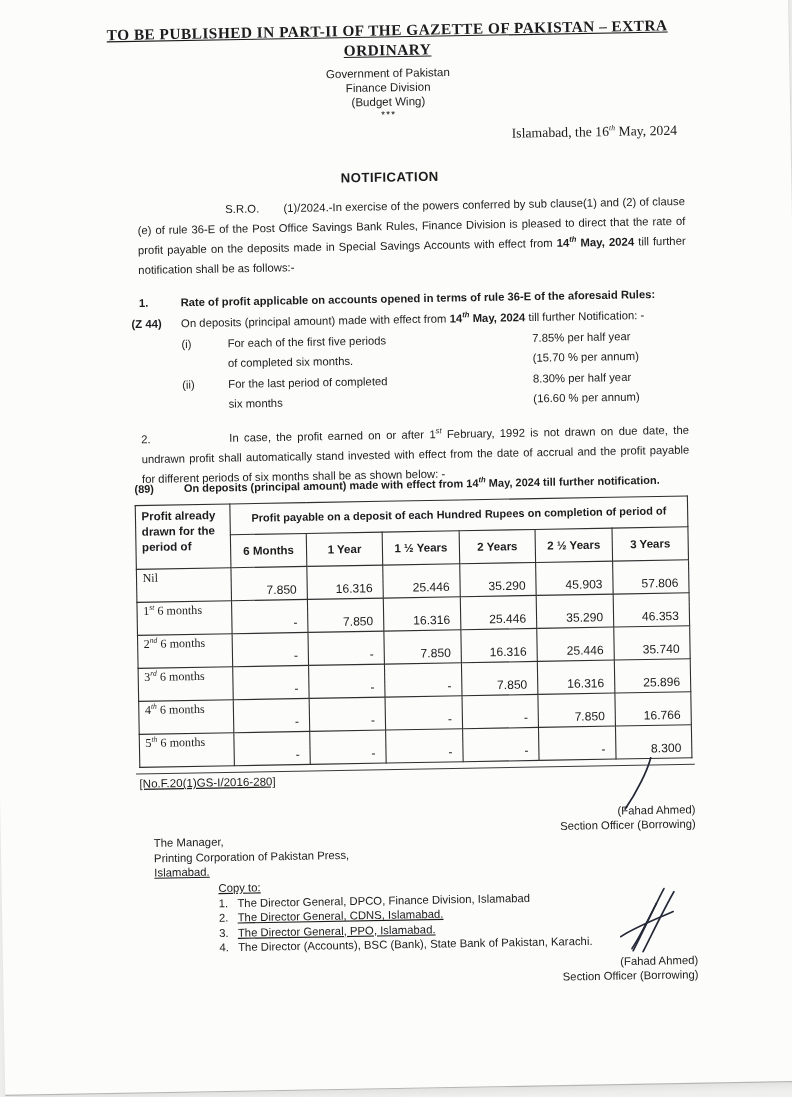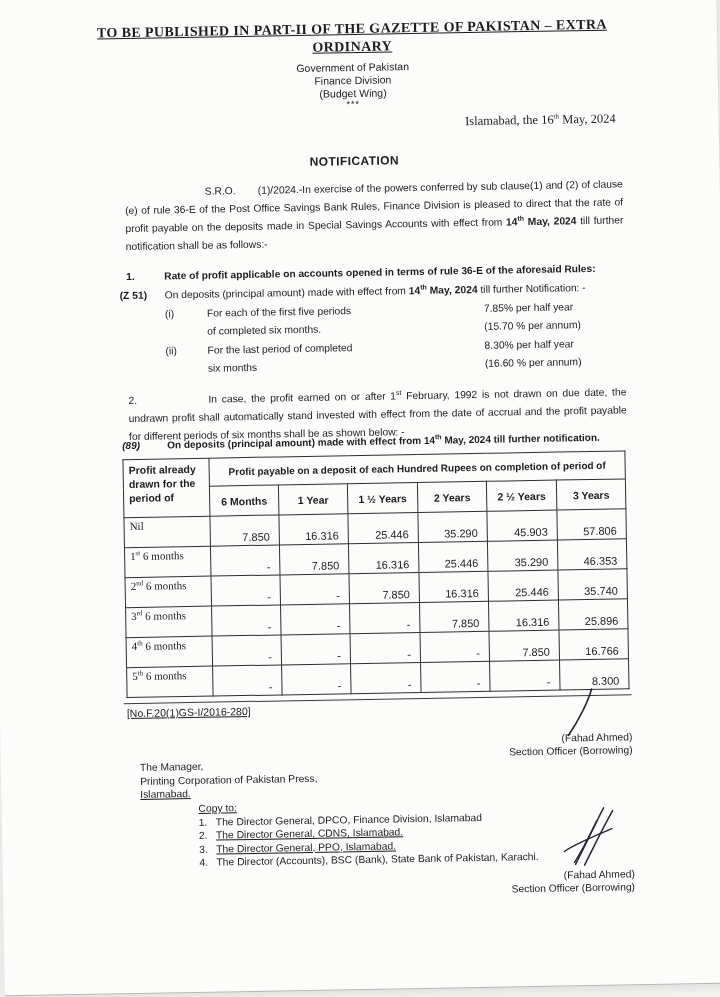--- a/index.html
+++ b/index.html
@@ -9,21 +9,21 @@
   .sheet {
     position:absolute; left:-4px; top:-12px; width:730px; height:1002px;
     background:#fcfcfb;
     border-bottom:1.5px solid #b3b6b2;
     border-right:1px solid #d9dbd7;
     transform:rotate(-1deg); transform-origin:50% 50%;
     box-shadow:0 3px 8px rgba(0,0,0,0.07);
   }
   .content { position:absolute; left:4px; top:12px; width:720px; height:997px; }
 
-  sup { font-size:7px; vertical-align:super; line-height:0; }
+  sup { font-size:7px; vertical-align:super; line-height:0;font-style:italic; }
 
   .gaz-title { margin-top:20px; text-align:center; font-family:"Liberation Serif", serif;
     font-weight:bold; font-size:14px; letter-spacing:0.4px; line-height:18px; }
   .gaz-title .u { text-decoration:underline; }
 
   .gov-block { margin-top:5px; text-align:center; font-size:10.5px; line-height:13px; }
   .gov-block .stars { font-size:9px; letter-spacing:1px; line-height:9px; }
 
   .date-line { margin-top:7px; text-align:right; padding-right:98px;
     font-family:"Liberation Serif", serif; font-size:12.5px; }
@@ -45,21 +45,21 @@
 
   .rate-item { position:relative; padding-left:80px; margin-top:1px; min-height:36px; }
   .rate-item .marker { position:absolute; left:38px; top:0; }
   .rate-item .r-rates { position:absolute; left:357px; top:0; }
 
   .para2 { margin-top:13px; text-indent:80px; }
   .para2 .num { position:absolute; left:0; top:0; text-indent:0; }
 
   .line89 { position:absolute; top:436px; left:130px; font-weight:bold; white-space:nowrap;
     padding-left:38px; font-size:10px; }
-  .line89 .lbl { position:absolute; left:-7px;font-style:italic; }
+  .line89 .lbl { position:absolute; left:-7px; }
 
   table.rates { position:absolute; top:455px; left:123px; width:502px;
     border-collapse:collapse; table-layout:fixed; }
   table.rates th, table.rates td { border:1px solid #2f2f31; }
   .hdr-span { height:28px; font-size:10px; font-weight:bold; text-align:center; padding:2px 4px; }
   .hdr-col0 { font-size:10.5px; font-weight:bold; text-align:left; vertical-align:top; padding:3px 5px; line-height:14px; }
   .subhdr th { height:30px; font-size:10.5px; font-weight:bold; text-align:center; }
   td.rowlabel { height:30px; vertical-align:top; text-align:left; padding:2px 5px;
     font-family:"Liberation Serif", serif; font-size:11px; font-weight:normal; }
   td.val { vertical-align:bottom; text-align:right; padding:0 9px 2px 0; font-size:11px; }
@@ -104,21 +104,21 @@
     <div class="date-line"><span>Islamabad, the  </span><span>16</span><sup>th</sup><span> May, 2024</span></div>
 
     <div class="notif">NOTIFICATION</div>
 
     <div class="body-block">
 
       <p class="para para1"><span>S.R.O.</span><span class="gap"></span><span>(1)/2024.-In exercise of the powers conferred by  sub clause(1) and (2) of clause (e) of rule 36-E of the Post Office Savings Bank Rules, Finance Division is pleased to direct that the rate of profit payable on the deposits made in Special Savings Accounts with effect from </span><b><span>14</span><sup>th</sup><span> May, 2024</span></b><span> till further notification shall be as follows:-</span></p>
 
       <div class="heading1"><span class="num">1.</span><span>Rate of profit applicable on accounts opened in terms of rule 36-E of the aforesaid Rules:</span></div>
 
-      <div class="z61"><span class="lbl">(Z 51)</span><span>On deposits (principal amount) made with effect from </span><b><span>14</span><sup>th</sup><span> May, 2024</span></b><span> till further Notification: -</span></div>
+      <div class="z61"><span class="lbl">(Z 44)</span><span>On deposits (principal amount) made with effect from </span><b><span>14</span><sup>th</sup><span> May, 2024</span></b><span> till further Notification: -</span></div>
 
       <div class="rate-item">
         <span class="marker">(i)</span>
         <div class="r-text">
           <div>For each of the first five periods</div>
           <div>of completed six months.</div>
         </div>
         <div class="r-rates">
           <div>7.85% per half year</div>
           <div>(15.70 % per annum)</div>

